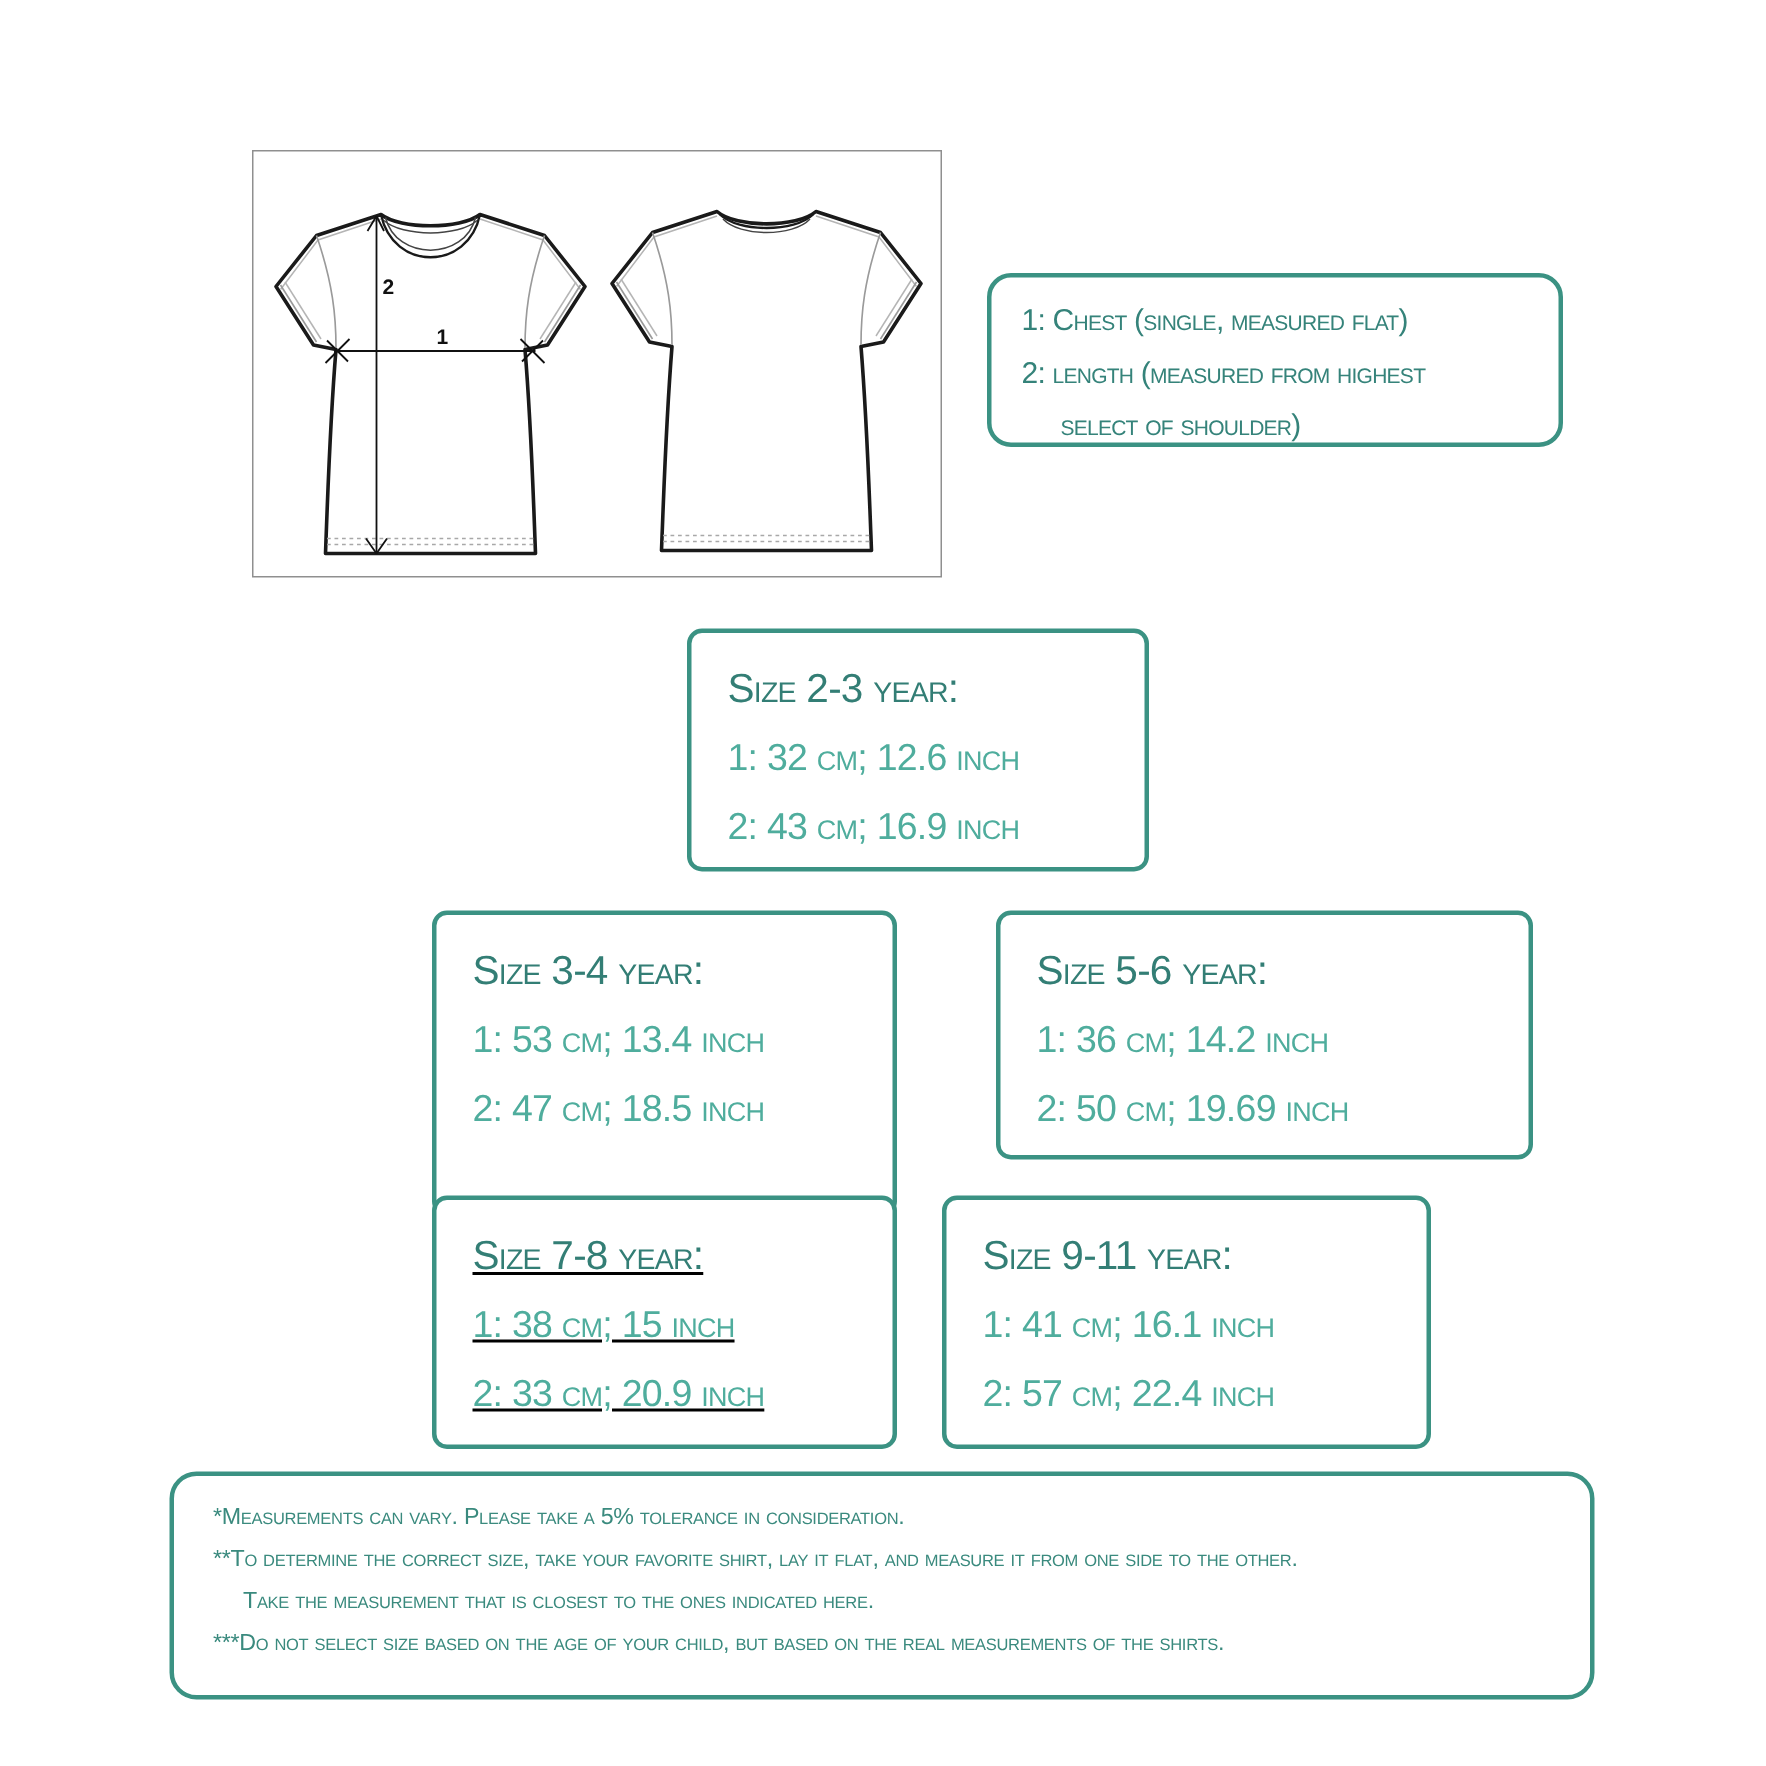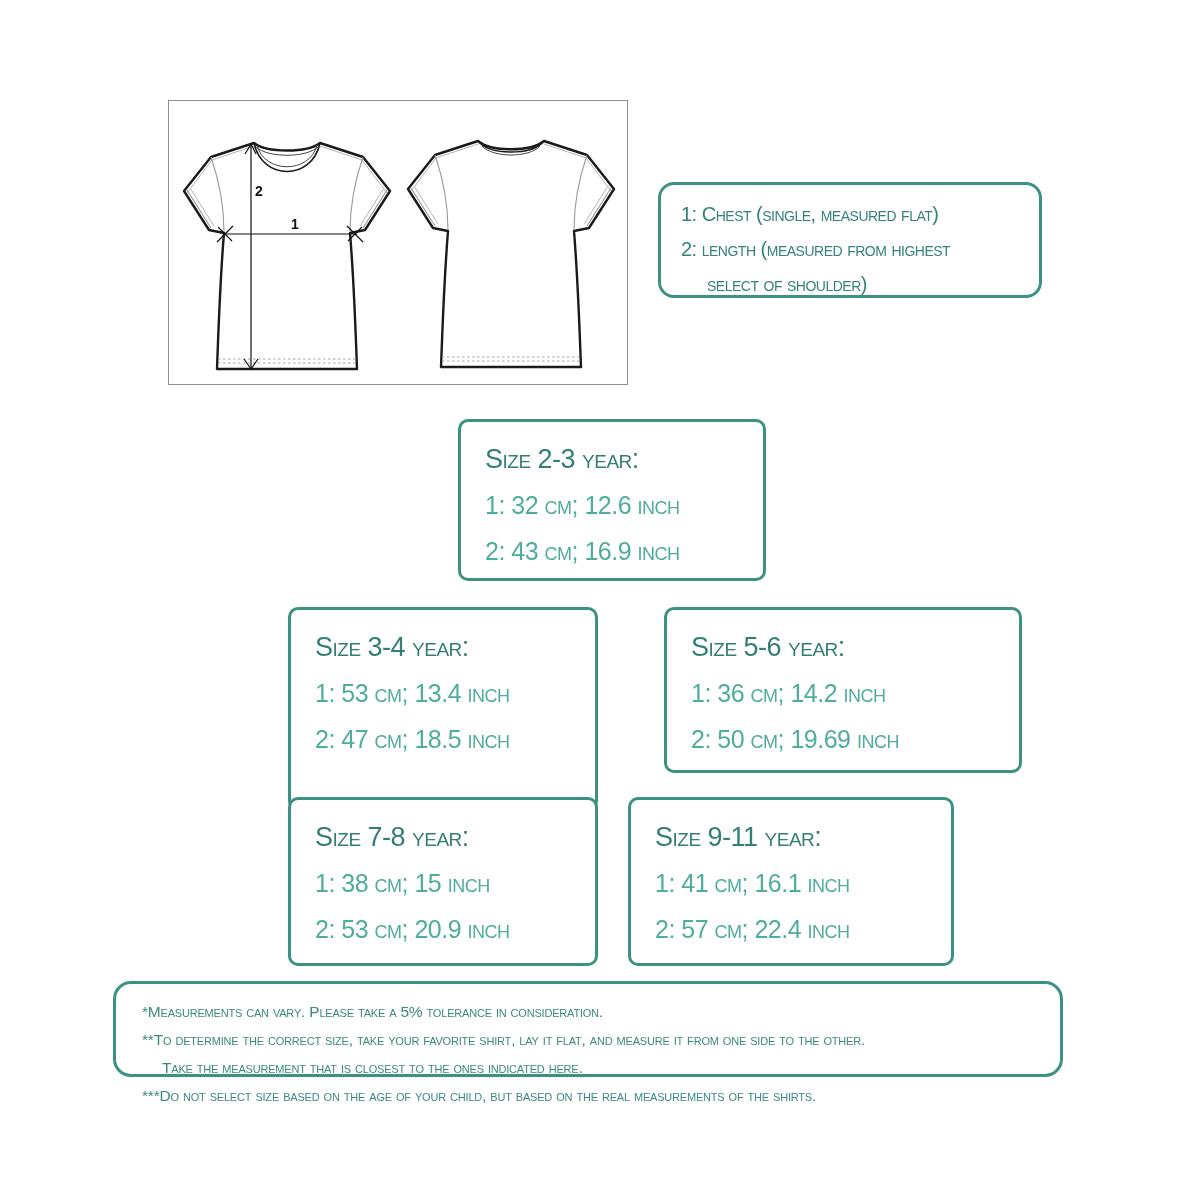--- a/index.html
+++ b/index.html
@@ -35,24 +35,24 @@
     font-variant:small-caps;letter-spacing:-0.5px;
     font-size:27px;line-height:46px;color:#337E75;white-space:nowrap;
   }
   .sizebox .size-line{
     font-variant:small-caps;letter-spacing:-0.5px;
     font-size:25px;line-height:46px;color:#4FAD9D;white-space:nowrap;
   }
   .box-s23 {left:458px;top:419px;width:308px;height:162px;}
   .box-s34 {left:288px;top:607px;width:310px;height:204px;}
   .box-s56 {left:628px;top:607px;width:358px;height:166px;margin-left:36px;}
-  .box-s78 {left:288px;top:797px;width:310px;height:169px;}
+  .box-s78 {left:288px;top:797px;width:310px;height:169px;text-decoration:underline;}
   .box-s911{left:628px;top:797px;width:326px;height:169px;}
   .footnote{
-    left:113px;top:981px;width:950px;height:96px;border-radius:18px;
+    left:113px;top:981px;width:950px;height:152px;border-radius:18px;
     padding:14px 0 0 26px;
   }
   .footnote-line{
     font-variant:small-caps;letter-spacing:-0.2px;
     font-size:15.5px;line-height:28px;color:#3A8A7E;white-space:nowrap;
   }
   .footnote-line.indent{padding-left:20px;}
   
   .outline{fill:#ffffff;stroke:#1a1a1a;stroke-width:2.4;stroke-linejoin:round;}
   .seam{fill:none;stroke:#9a9a9a;stroke-width:1.1;}
@@ -154,21 +154,21 @@
 
   <div class="tealbox sizebox box-s56">
     <div class="size-title">Size 5-6 year:</div>
     <div class="size-line">1: 36 cm; 14.2 inch</div>
     <div class="size-line">2: 50 cm; 19.69 inch</div>
   </div>
 
   <div class="tealbox sizebox box-s78">
     <div class="size-title">Size 7-8 year:</div>
     <div class="size-line">1: 38 cm; 15 inch</div>
-    <div class="size-line">2: 53 cm; 20.9 inch</div>
+    <div class="size-line">2: 33 cm; 20.9 inch</div>
   </div>
 
   <div class="tealbox sizebox box-s911">
     <div class="size-title">Size 9-11 year:</div>
     <div class="size-line">1: 41 cm; 16.1 inch</div>
     <div class="size-line">2: 57 cm; 22.4 inch</div>
   </div>
 
   <div class="tealbox footnote">
     <div class="footnote-line">*Measurements can vary. Please take a 5% tolerance in consideration.</div>

